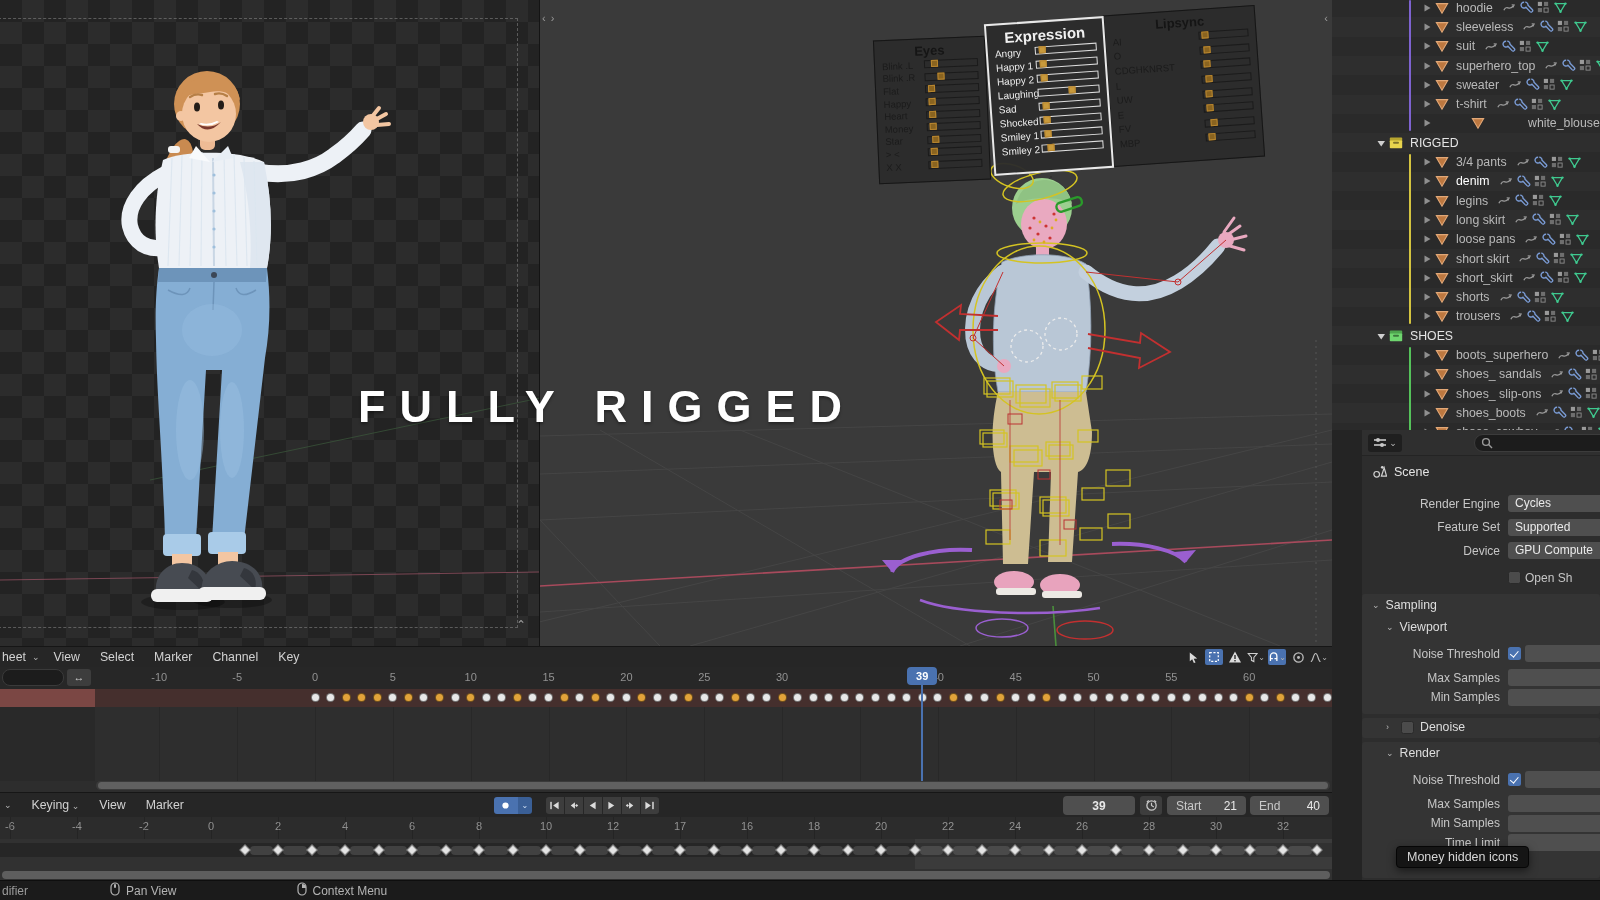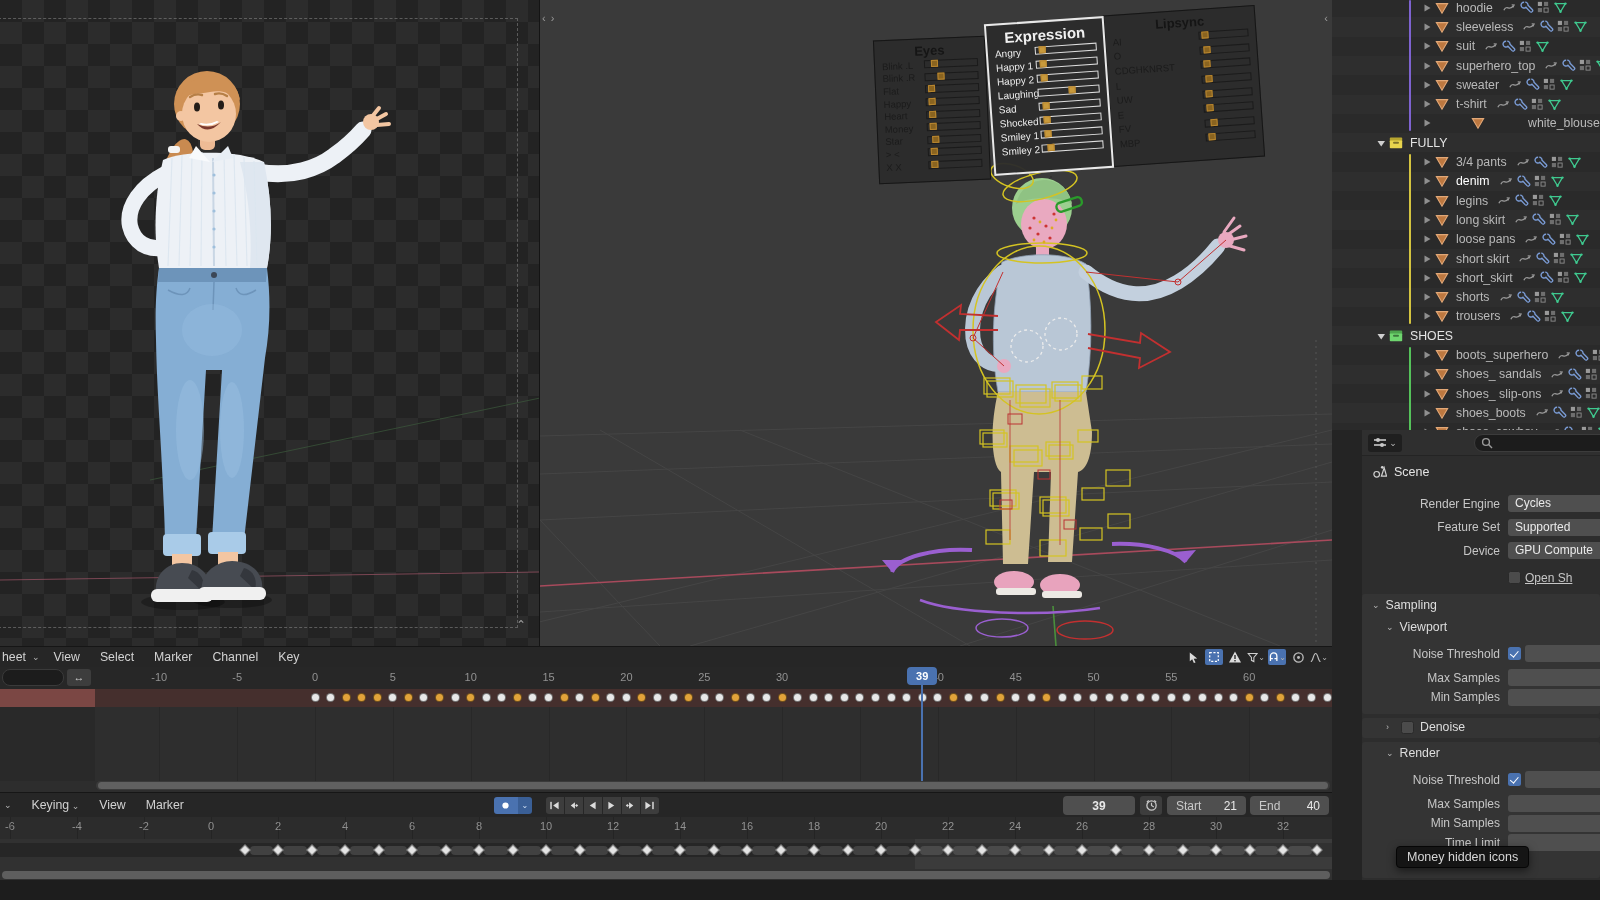--- a/index.html
+++ b/index.html
@@ -508,20 +508,21 @@
           <div class="sp-row">
             <div class="sp-label">MBP</div>
             <div class="sp-slider">
               <div class="sp-handle" style="left: 4.3%; background: rgb(138, 100, 32);"></div>
             </div>
           </div>
         </div>
     </div>
   </div>
 
+  <div id="overlay-text">FULLY RIGGED</div>
 
   <div id="outliner">
       <div class="ol-row" style="top: -2px; padding-left: 88px;">
         <div class="disc"><svg viewBox="0 0 14 14" width="14" height="14">
             <path d="M4.5 3.5 L10.5 7 L4.5 10.5 Z" fill="#8f8f8f"></path>
           </svg></div>
         <div class="oicon"><svg viewBox="0 0 15 15" width="16" height="16">
             <path d="M2.2 3.4 L12.8 3.4 L7.5 12.4 Z" fill="#bd7840" stroke="#e2a877" stroke-width="1"></path>
           </svg></div>
         <div class="olabel">hoodie</div>
@@ -729,21 +730,21 @@
       </div>
       <div class="ol-row odd collection" style="top: 133.1px; padding-left: 42px;">
         <div class="disc"><svg viewBox="0 0 14 14" width="14" height="14">
             <path d="M3.5 5 L11 5 L7.2 10.5 Z" fill="#cfcfcf"></path>
           </svg></div>
         <div class="oicon"><svg viewBox="0 0 16 16" width="16" height="16">
             <rect x="1.8" y="2.6" width="12.4" height="4.4" rx="0.8" fill="#b7a52f"></rect>
             <rect x="1.8" y="5.4" width="12.4" height="7.8" rx="0.8" fill="#e8d44d"></rect>
             <rect x="5" y="6.8" width="6" height="2" rx="1" fill="rgba(0,0,0,0.45)"></rect>
           </svg></div>
-        <div class="olabel">FULLY</div>
+        <div class="olabel">RIGGED</div>
       </div>
       <div class="ol-row" style="top: 152.4px; padding-left: 88px;">
         <div class="disc"><svg viewBox="0 0 14 14" width="14" height="14">
             <path d="M4.5 3.5 L10.5 7 L4.5 10.5 Z" fill="#8f8f8f"></path>
           </svg></div>
         <div class="oicon"><svg viewBox="0 0 15 15" width="16" height="16">
             <path d="M2.2 3.4 L12.8 3.4 L7.5 12.4 Z" fill="#bd7840" stroke="#e2a877" stroke-width="1"></path>
           </svg></div>
         <div class="olabel">3/4 pants</div>
         <div class="oicons">
@@ -1193,21 +1194,21 @@
           <div class="plabel">Feature Set</div>
           <div class="pfield">Supported</div>
         </div>
         <div class="prow" style="top: 111px;">
           <div class="plabel">Device</div>
           <div class="pfield">GPU Compute</div>
         </div>
         <div class="prow" style="top: 138px;">
           <div class="plabel"></div>
           <div class="cb off"></div>
-          <span style="color: rgb(198, 198, 198); font-size: 12px; text-decoration: underline;">Open Sh</span>
+          <span style="color: rgb(198, 198, 198); font-size: 12px;">Open Sh</span>
         </div>
         <div class="pblock" style="top: 164px; height: 120px;"></div>
         <div class="pblock" style="top: 288px; height: 20px;"></div>
         <div class="pblock" style="top: 312px; height: 136px;"></div>
         <div class="psec" style="top: 168px; left: 40px;">
           <span class="chev">⌄</span>
           <span>Sampling</span>
         </div>
         <div class="psec" style="top: 190px; left: 54px;">
           <span class="chev">⌄</span>
@@ -1484,21 +1485,21 @@
         <div class="ruler-num" style="left: 10px; top: 3px;">-6</div>
         <div class="ruler-num" style="left: 77px; top: 3px;">-4</div>
         <div class="ruler-num" style="left: 144px; top: 3px;">-2</div>
         <div class="ruler-num" style="left: 211px; top: 3px;">0</div>
         <div class="ruler-num" style="left: 278px; top: 3px;">2</div>
         <div class="ruler-num" style="left: 345px; top: 3px;">4</div>
         <div class="ruler-num" style="left: 412px; top: 3px;">6</div>
         <div class="ruler-num" style="left: 479px; top: 3px;">8</div>
         <div class="ruler-num" style="left: 546px; top: 3px;">10</div>
         <div class="ruler-num" style="left: 613px; top: 3px;">12</div>
-        <div class="ruler-num" style="left: 680px; top: 3px;">14</div>
+        <div class="ruler-num" style="left: 680px; top: 3px;">17</div>
         <div class="ruler-num" style="left: 747px; top: 3px;">16</div>
         <div class="ruler-num" style="left: 814px; top: 3px;">18</div>
         <div class="ruler-num" style="left: 881px; top: 3px;">20</div>
         <div class="ruler-num" style="left: 948px; top: 3px;">22</div>
         <div class="ruler-num" style="left: 1015px; top: 3px;">24</div>
         <div class="ruler-num" style="left: 1082px; top: 3px;">26</div>
         <div class="ruler-num" style="left: 1149px; top: 3px;">28</div>
         <div class="ruler-num" style="left: 1216px; top: 3px;">30</div>
         <div class="ruler-num" style="left: 1283px; top: 3px;">32</div>
         <div class="gridline" style="left: 10px; top: 0px; height: 52px;"></div>
@@ -1606,13 +1607,32 @@
       <span style="color:#c9c9c9;">Start</span>
       <span>21</span>
     </div>
     <div class="pill" id="tl-end">
       <span style="color:#c9c9c9;">End</span>
       <span>40</span>
     </div>
     <div id="tl-scroll"></div>
   </div>
 
+  <div id="statusbar">
+    <span id="status-left">difier</span>
+    <div id="status-hints" style="display:flex;gap:120px;margin-left:82px;">
+        <div class="hint">
+          <span><svg viewBox="0 0 10 14" width="10" height="14">
+              <rect x="1" y="1" width="8" height="12" rx="4" fill="none" stroke="#b4b4b4" stroke-width="1.2"></rect>
+              <rect x="4" y="2" width="2" height="4" rx="1" fill="#b4b4b4"></rect>
+            </svg></span>
+          <span>Pan View</span>
+        </div>
+        <div class="hint">
+          <span><svg viewBox="0 0 10 14" width="10" height="14">
+              <rect x="1" y="1" width="8" height="12" rx="4" fill="none" stroke="#b4b4b4" stroke-width="1.2"></rect>
+              <path d="M5 2 a4 4 0 0 1 4 4 L5 6 Z" fill="#b4b4b4"></path>
+            </svg></span>
+          <span>Context Menu</span>
+        </div>
+      </div>
+  </div>
 </div>
 
 </body></html>

